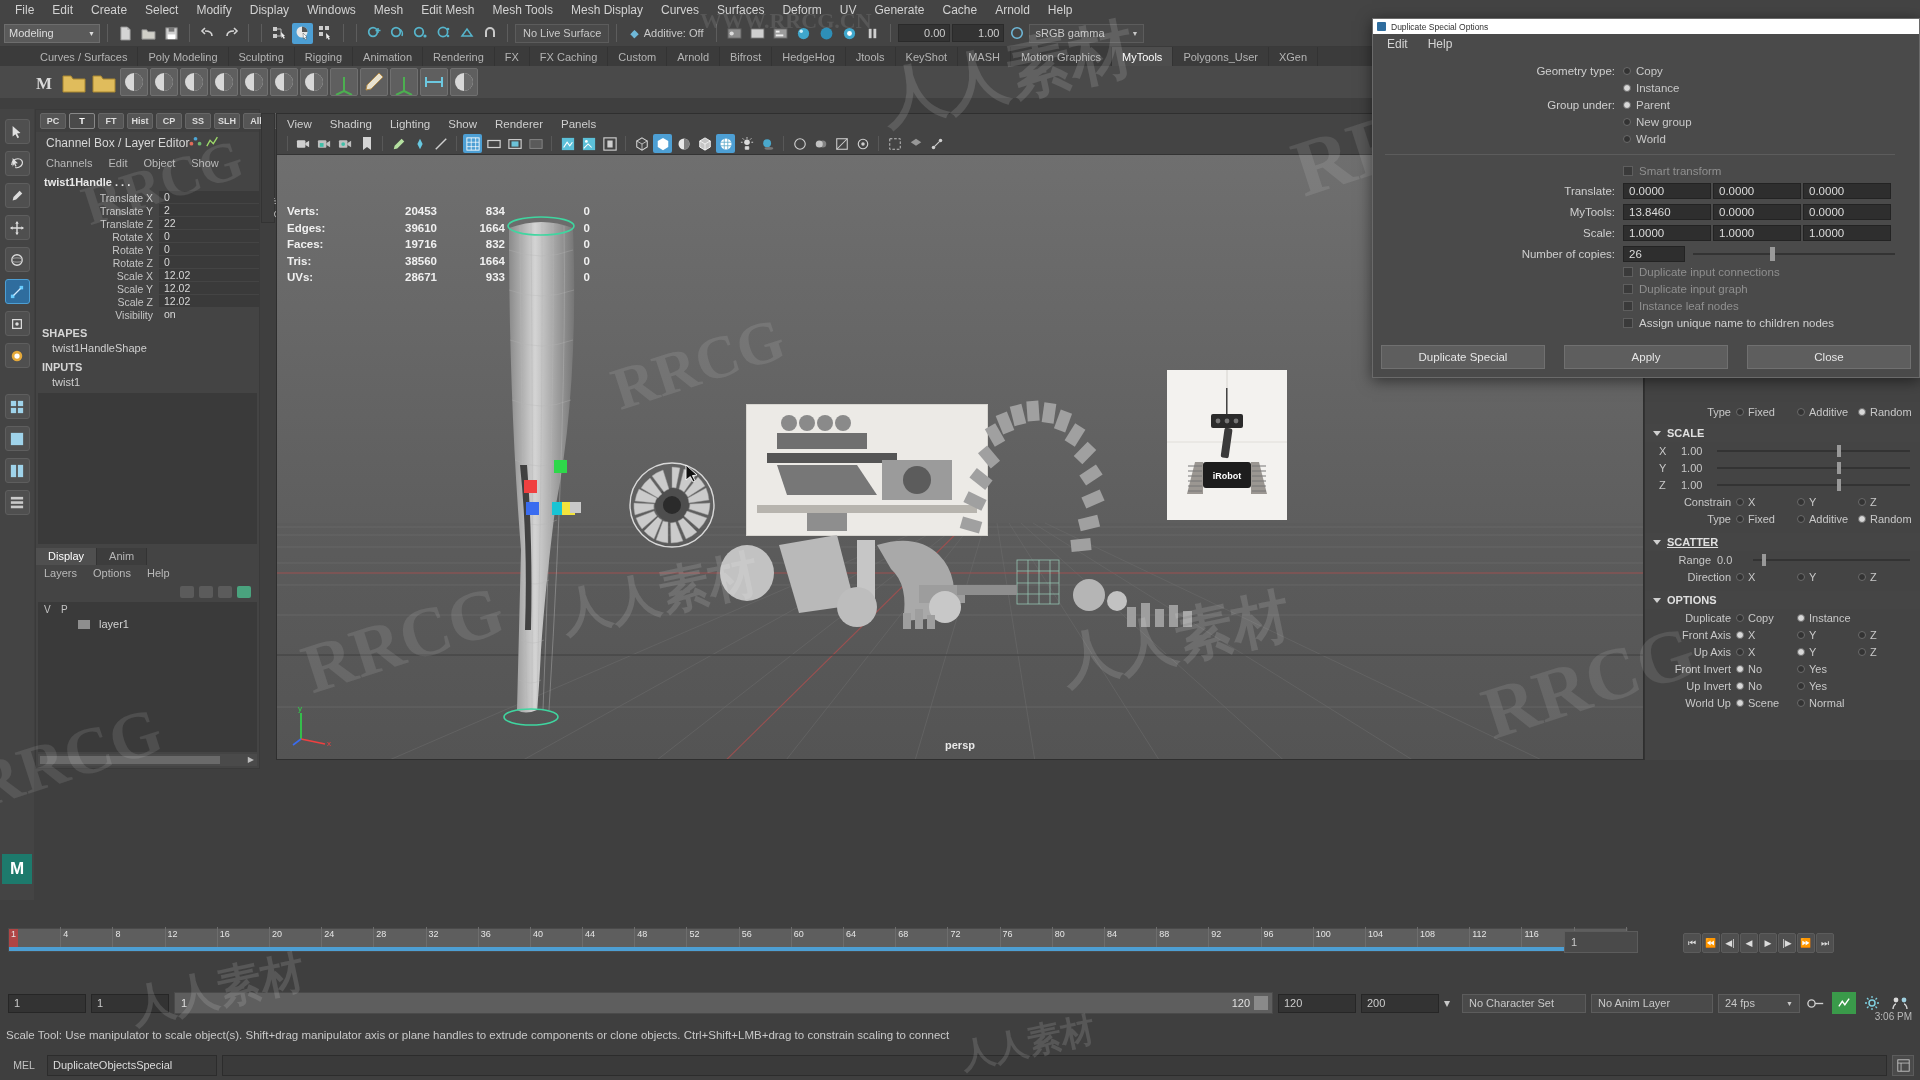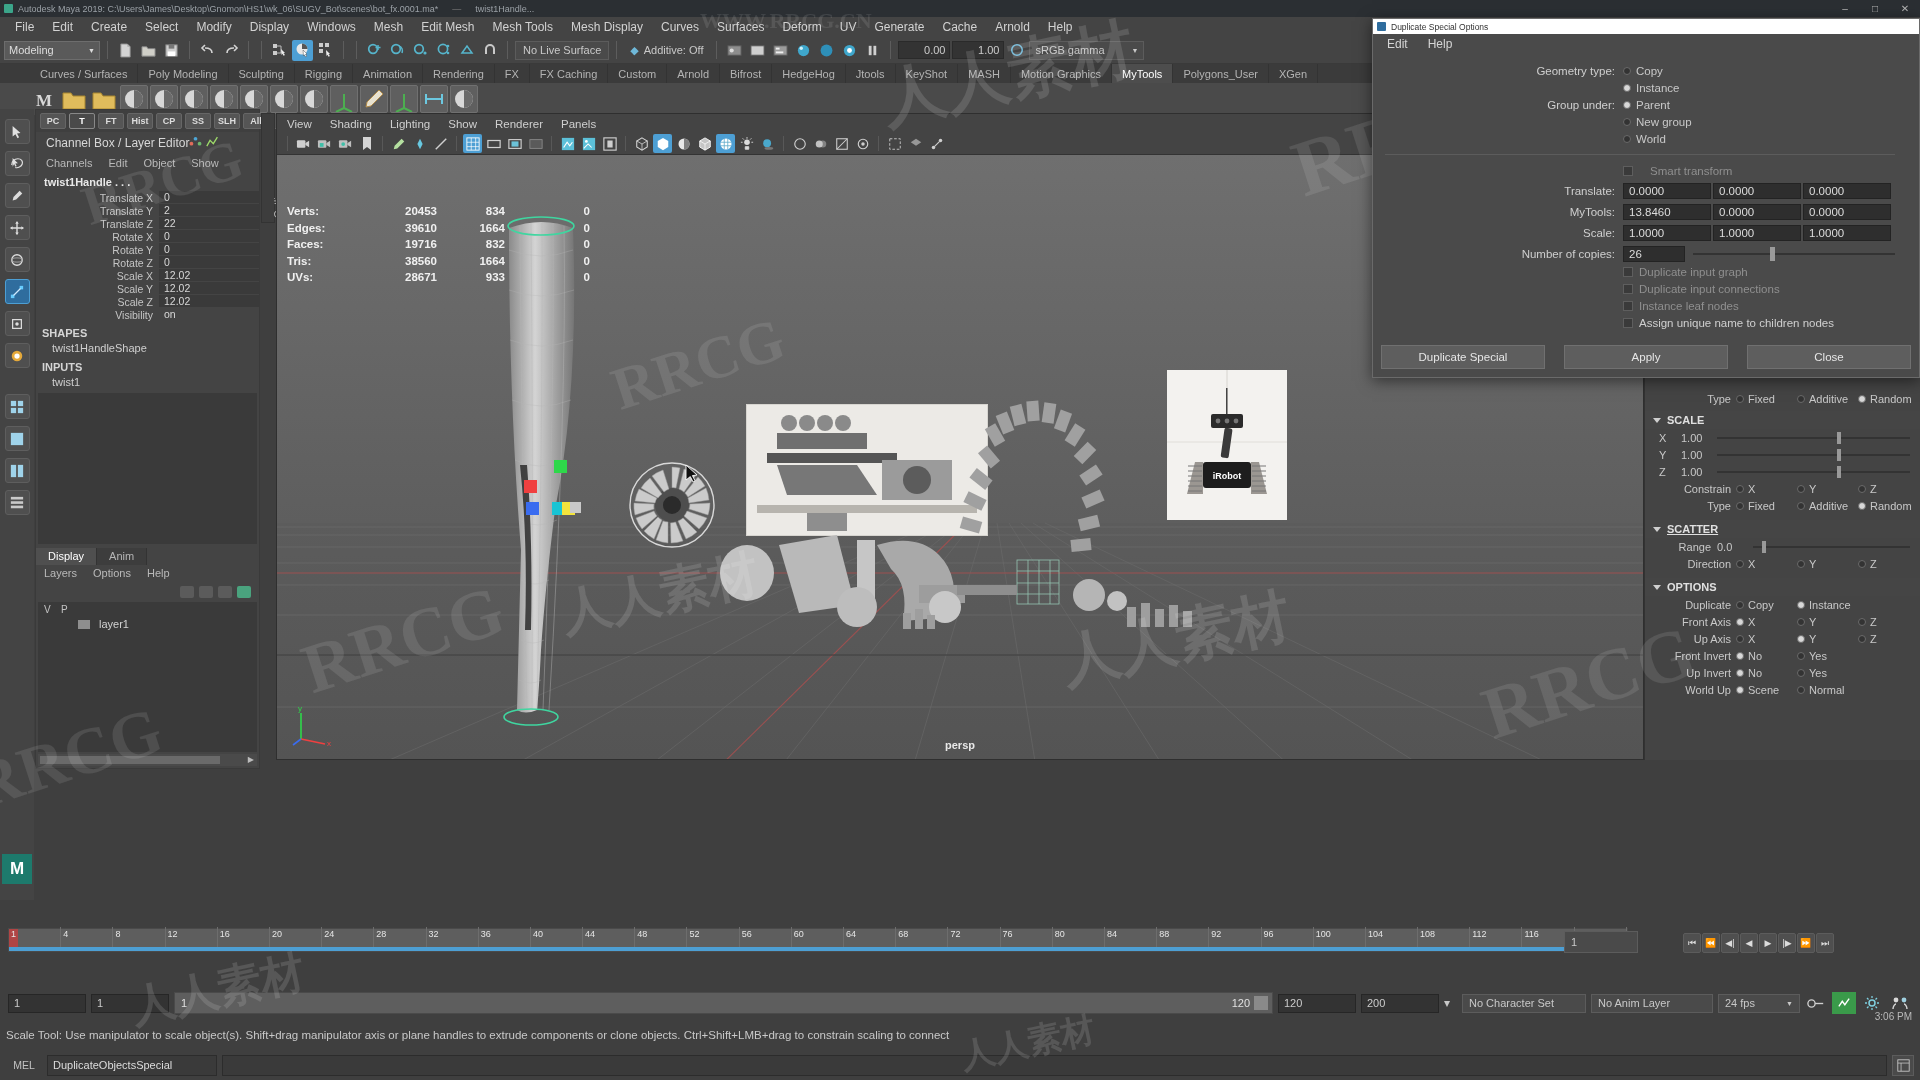--- a/index.html
+++ b/index.html
@@ -125,21 +125,21 @@
   .hud{ position:absolute; left:10px; top:50px; font-size:11.5px;
       font-weight:bold; color:#f0f0f0; }
   .hudrow{ display:flex; height:16.5px; align-items:flex-start; }
   .hudlabel{ width:82px; }
   .hudc{ width:68px; text-align:right; }
   .hudc2{ width:85px; text-align:right; }
   .perspLbl{ position:absolute; bottom:8px; left:0; right:0; text-align:center;
       font-size:11px; font-weight:bold; color:#e8e8e8; }
 
   
-  .rpanel{ position:absolute; right:0; top:100px; width:276px; bottom:320px;
+  .rpanel{ position:absolute; right:0; top:113px; width:276px; bottom:320px;
       background:#444; border-left:1px solid #333; overflow:hidden;
       padding-top:290px; }
   .secthdr{ height:18px; display:flex; align-items:center; gap:6px;
       padding-left:8px; font-size:11px; font-weight:bold; color:#e0e0e0;
       background:#454545; }
   .tri{ width:0;height:0;border-left:5px solid #cfcfcf;
       border-top:4px solid transparent;border-bottom:4px solid transparent;}
   .tri.open{ border-left:4px solid transparent; border-right:4px solid transparent;
       border-top:5px solid #cfcfcf; border-bottom:0;}
   .arow{ height:17px; display:flex; align-items:center; font-size:11px;
@@ -180,31 +180,20 @@
   .wm{ position:absolute; color:rgba(255,255,255,.10); font-weight:bold;
      pointer-events:none; user-select:none; font-family:"Liberation Serif",serif;}
   .wmcn{ position:absolute; color:rgba(255,255,255,.13); font-weight:bold;
      pointer-events:none; user-select:none; }
 </style>
 </head>
 <body>
 
 <div id="app">
 
-  <div class="titlebar">
-    <div class="tlogo"></div>
-    <span>Autodesk Maya 2019: C:\Users\James\Desktop\Gnomon\HS1\wk_06\SUGV_Bot\scenes\bot_fx.0001.ma*</span>
-    <span style="margin:0 14px;color:#777;">—</span>
-    <span>twist1Handle...</span>
-    <div class="win-btns">
-      <span>–</span>
-      <span>□</span>
-      <span>✕</span>
-    </div>
-  </div>
 
   <div class="menubar" id="menubar">
       <div class="mi">File</div>
       <div class="mi">Edit</div>
       <div class="mi">Create</div>
       <div class="mi">Select</div>
       <div class="mi">Modify</div>
       <div class="mi">Display</div>
       <div class="mi">Windows</div>
       <div class="mi">Mesh</div>
@@ -1364,21 +1353,21 @@
         <span style="display:flex;align-items:center;gap:5px;">
           <span class="radio"></span>
           <span>World</span>
         </span>
       </div>
 
       <div style="height:1px;background:#5c5c5c;margin:7px 12px;"></div>
 
       <div style="display:flex;align-items:center;height:17px;font-size:11.5px;">
         <span style="width:250px;"></span>
-        <span style="display:flex;align-items:center;gap:17px;color:#8f8f8f;">
+        <span style="display:flex;align-items:center;gap:6px;color:#8f8f8f;">
           <span style="width:10px;height:10px;background:#3a3a3a;border:1px solid #5e5e5e;display:inline-block;"></span>
           <span>Smart transform</span>
         </span>
       </div>
 
       <div id="dlgtransforms">
           <div style="display: flex; align-items: center; height: 19px; font-size: 11.5px; margin-top: 2px;">
             <span style="width:250px;text-align:right;padding-right:8px;color:#cfcfcf;">Translate:</span>
             <span style="width:88px;height:16px;background:#2e2e2e;border:1px solid #232323;display:flex;align-items:center;padding:0 5px;color:#dcdcdc;margin-right:2px;">0.0000</span>
             <span style="width:88px;height:16px;background:#2e2e2e;border:1px solid #232323;display:flex;align-items:center;padding:0 5px;color:#dcdcdc;margin-right:2px;">0.0000</span>
@@ -1405,28 +1394,28 @@
           <span style="position:absolute;left:0;right:0;top:6px;height:2px;background:#333;"></span>
           <span style="position:absolute;left:38%;top:0;width:5px;height:14px;background:#9a9a9a;"></span>
         </span>
       </div>
 
       <div id="dlgchecks">
           <div style="display: flex; align-items: center; height: 17px; font-size: 11.5px;">
             <span style="width:250px;"></span>
             <span style="display:flex;align-items:center;gap:6px;color:#8f8f8f;">
               <span style="width:10px;height:10px;background:#3a3a3a;border:1px solid #5e5e5e;display:inline-block;"></span>
-              <span>Duplicate input graph</span>
+              <span>Duplicate input connections</span>
             </span>
           </div>
           <div style="display: flex; align-items: center; height: 17px; font-size: 11.5px;">
             <span style="width:250px;"></span>
             <span style="display:flex;align-items:center;gap:6px;color:#8f8f8f;">
               <span style="width:10px;height:10px;background:#3a3a3a;border:1px solid #5e5e5e;display:inline-block;"></span>
-              <span>Duplicate input connections</span>
+              <span>Duplicate input graph</span>
             </span>
           </div>
           <div style="display: flex; align-items: center; height: 17px; font-size: 11.5px;">
             <span style="width:250px;"></span>
             <span style="display:flex;align-items:center;gap:6px;color:#8f8f8f;">
               <span style="width:10px;height:10px;background:#3a3a3a;border:1px solid #5e5e5e;display:inline-block;"></span>
               <span>Instance leaf nodes</span>
             </span>
           </div>
           <div style="display: flex; align-items: center; height: 17px; font-size: 11.5px;">

